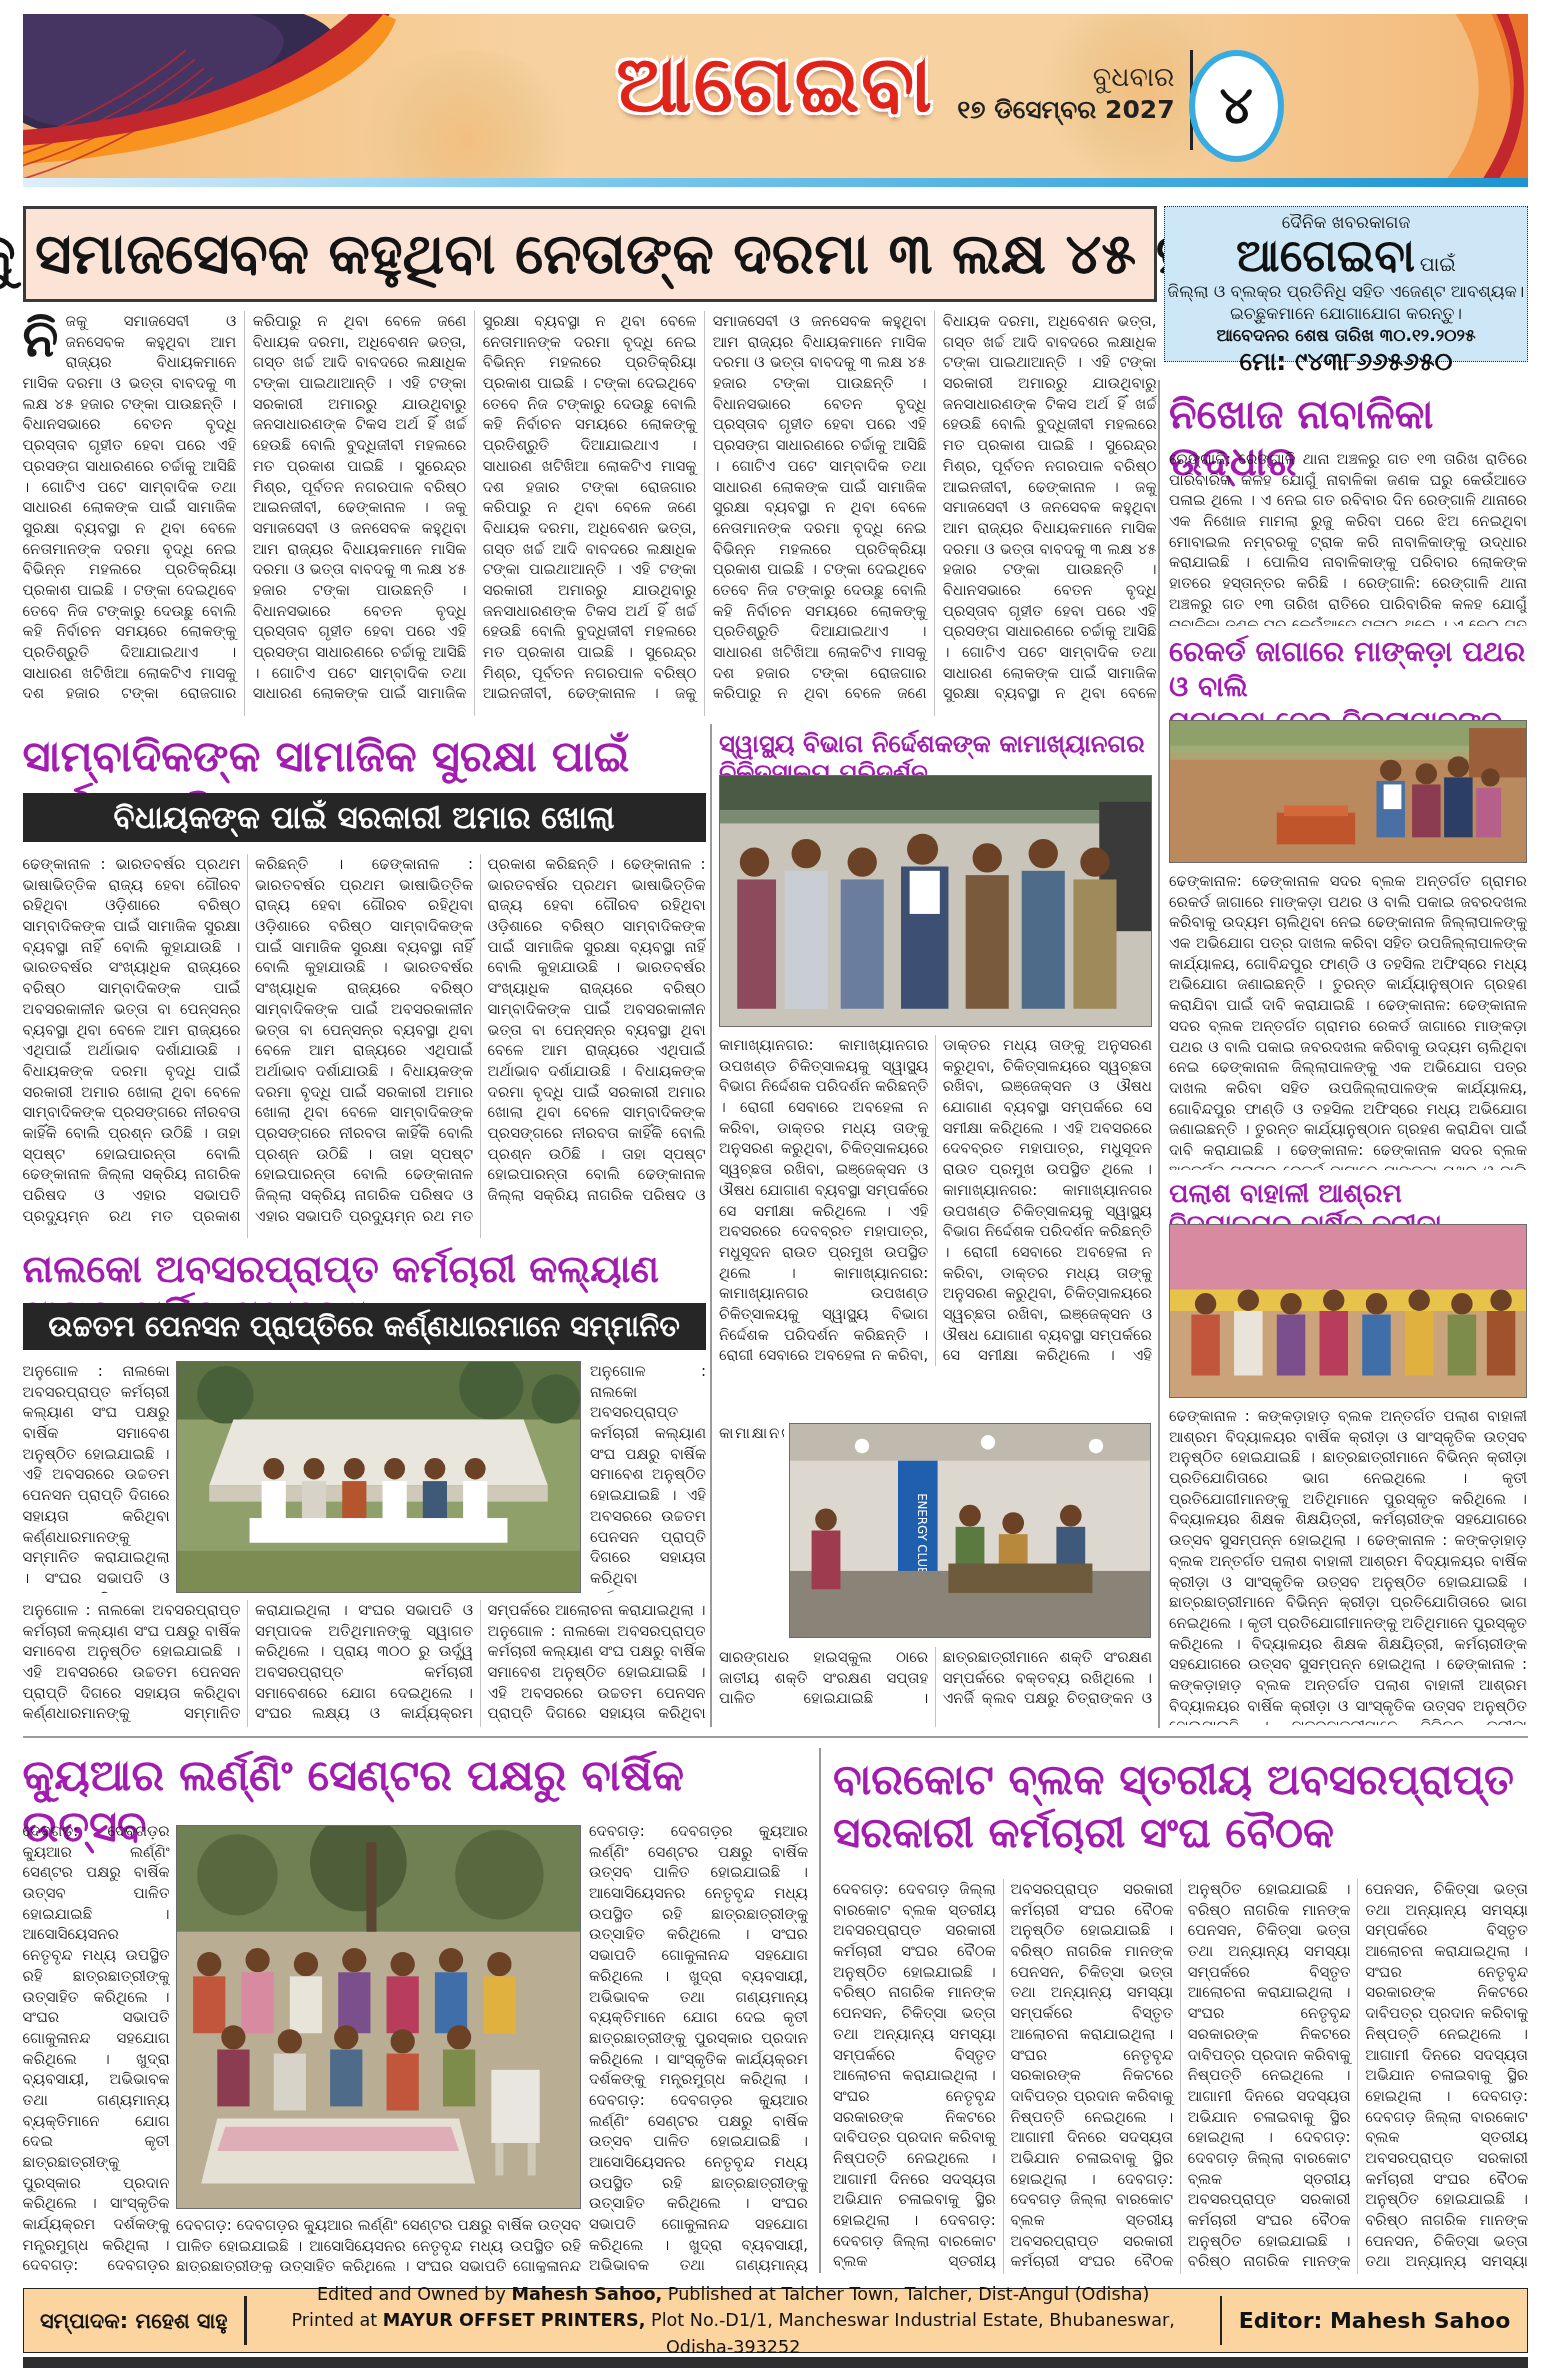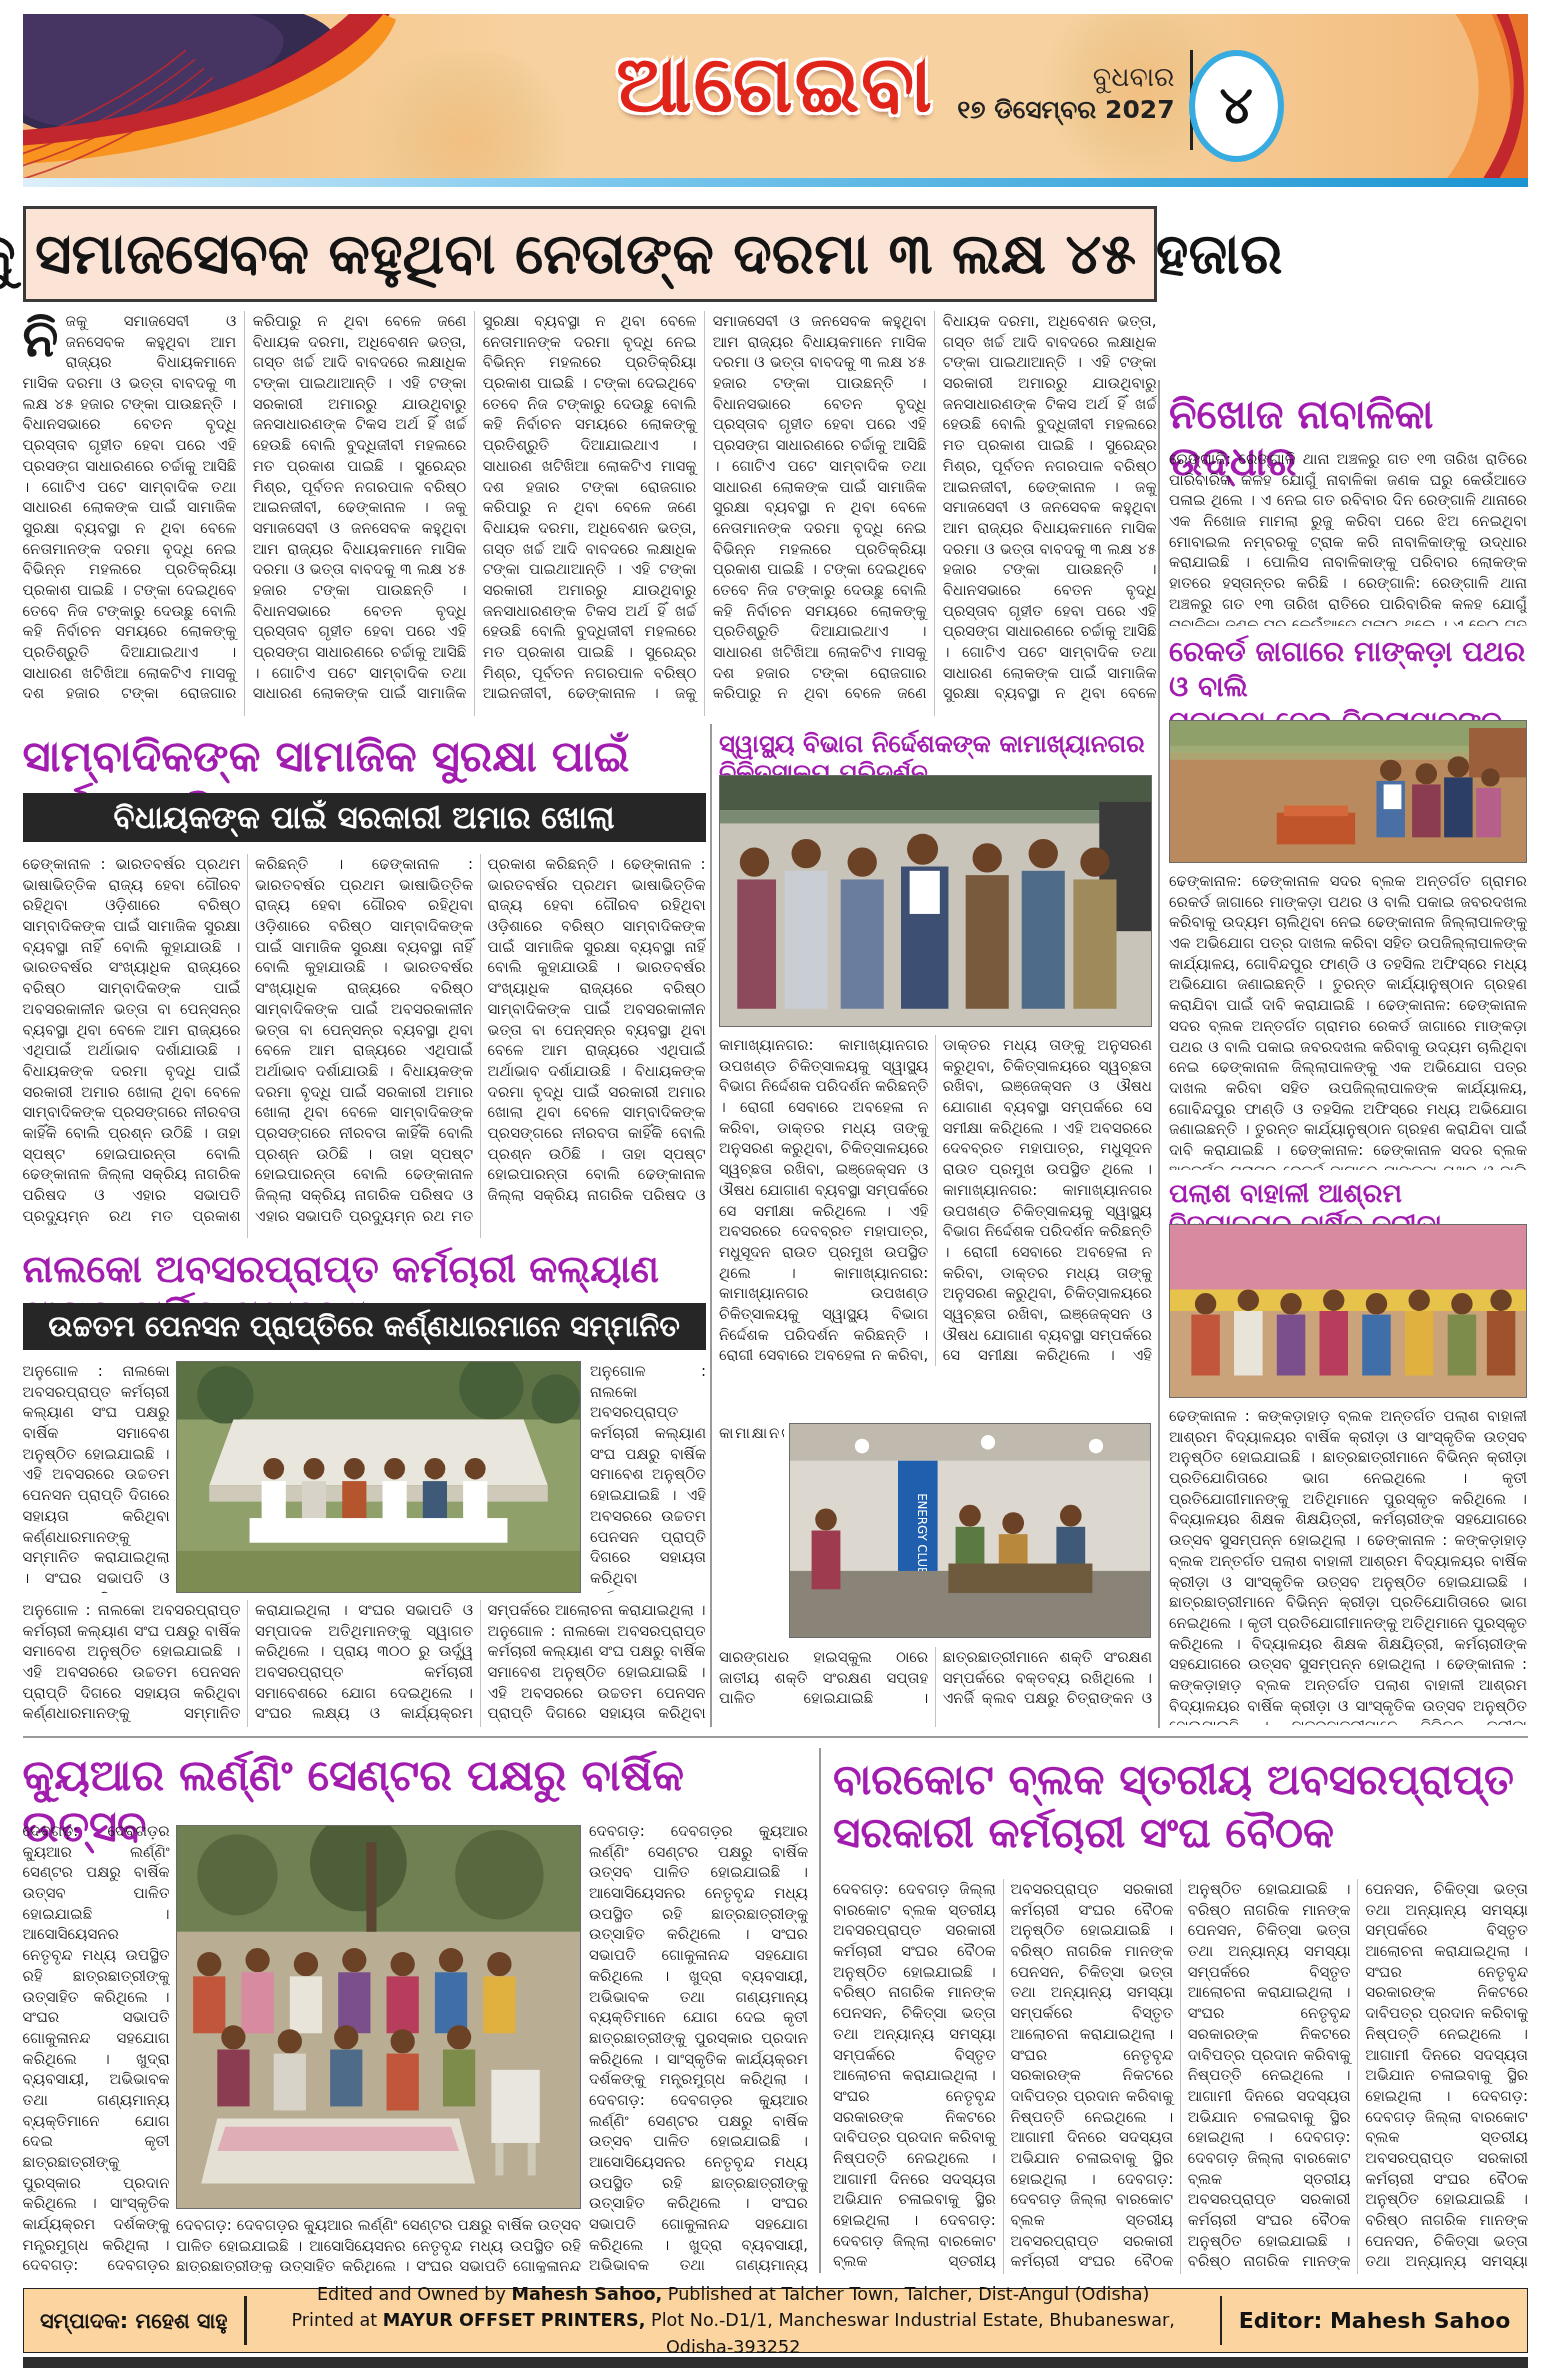--- a/index.html
+++ b/index.html
@@ -87,20 +87,28 @@
   <div id="banner-bluestrip" class="abs"></div>
 
   <div class="abs leadbox">
     <h1>ନିଜକୁ ସମାଜସେବକ କହୁଥିବା ନେତାଙ୍କ ଦରମା ୩ ଲକ୍ଷ ୪୫ ହଜାର</h1>
   </div>
 
   <div class="abs bodytext cols5" style="left:22.6px;top:311px;width:1134px;height:405px;">
     <span class="dropcap">ନି</span><span>ଜକୁ ସମାଜସେବୀ ଓ ଜନସେବକ କହୁଥିବା ଆମ ରାଜ୍ୟର ବିଧାୟକମାନେ ମାସିକ ଦରମା ଓ ଭତ୍ତା ବାବଦକୁ ୩ ଲକ୍ଷ ୪୫ ହଜାର ଟଙ୍କା ପାଉଛନ୍ତି । ବିଧାନସଭାରେ ବେତନ ବୃଦ୍ଧି ପ୍ରସ୍ତାବ ଗୃହୀତ ହେବା ପରେ ଏହି ପ୍ରସଙ୍ଗ ସାଧାରଣରେ ଚର୍ଚ୍ଚାକୁ ଆସିଛି । ଗୋଟିଏ ପଟେ ସାମ୍ବାଦିକ ତଥା ସାଧାରଣ ଲୋକଙ୍କ ପାଇଁ ସାମାଜିକ ସୁରକ୍ଷା ବ୍ୟବସ୍ଥା ନ ଥିବା ବେଳେ ନେତାମାନଙ୍କ ଦରମା ବୃଦ୍ଧି ନେଇ ବିଭିନ୍ନ ମହଲରେ ପ୍ରତିକ୍ରିୟା ପ୍ରକାଶ ପାଇଛି । ଟଙ୍କା ଦେଇଥିବେ ତେବେ ନିଜ ଟଙ୍କାରୁ ଦେଉଛୁ ବୋଲି କହି ନିର୍ବାଚନ ସମୟରେ ଲୋକଙ୍କୁ ପ୍ରତିଶ୍ରୁତି ଦିଆଯାଇଥାଏ । ସାଧାରଣ ଖଟିଖିଆ ଲୋକଟିଏ ମାସକୁ ଦଶ ହଜାର ଟଙ୍କା ରୋଜଗାର କରିପାରୁ ନ ଥିବା ବେଳେ ଜଣେ ବିଧାୟକ ଦରମା, ଅଧିବେଶନ ଭତ୍ତା, ଗସ୍ତ ଖର୍ଚ୍ଚ ଆଦି ବାବଦରେ ଲକ୍ଷାଧିକ ଟଙ୍କା ପାଇଥାଆନ୍ତି । ଏହି ଟଙ୍କା ସରକାରୀ ଅମାରରୁ ଯାଉଥିବାରୁ ଜନସାଧାରଣଙ୍କ ଟିକସ ଅର୍ଥ ହିଁ ଖର୍ଚ୍ଚ ହେଉଛି ବୋଲି ବୁଦ୍ଧିଜୀବୀ ମହଲରେ ମତ ପ୍ରକାଶ ପାଇଛି । ସୁରେନ୍ଦ୍ର ମିଶ୍ର, ପୂର୍ବତନ ନଗରପାଳ ବରିଷ୍ଠ ଆଇନଜୀବୀ, ଢେଙ୍କାନାଳ । ଜକୁ ସମାଜସେବୀ ଓ ଜନସେବକ କହୁଥିବା ଆମ ରାଜ୍ୟର ବିଧାୟକମାନେ ମାସିକ ଦରମା ଓ ଭତ୍ତା ବାବଦକୁ ୩ ଲକ୍ଷ ୪୫ ହଜାର ଟଙ୍କା ପାଉଛନ୍ତି । ବିଧାନସଭାରେ ବେତନ ବୃଦ୍ଧି ପ୍ରସ୍ତାବ ଗୃହୀତ ହେବା ପରେ ଏହି ପ୍ରସଙ୍ଗ ସାଧାରଣରେ ଚର୍ଚ୍ଚାକୁ ଆସିଛି । ଗୋଟିଏ ପଟେ ସାମ୍ବାଦିକ ତଥା ସାଧାରଣ ଲୋକଙ୍କ ପାଇଁ ସାମାଜିକ ସୁରକ୍ଷା ବ୍ୟବସ୍ଥା ନ ଥିବା ବେଳେ ନେତାମାନଙ୍କ ଦରମା ବୃଦ୍ଧି ନେଇ ବିଭିନ୍ନ ମହଲରେ ପ୍ରତିକ୍ରିୟା ପ୍ରକାଶ ପାଇଛି । ଟଙ୍କା ଦେଇଥିବେ ତେବେ ନିଜ ଟଙ୍କାରୁ ଦେଉଛୁ ବୋଲି କହି ନିର୍ବାଚନ ସମୟରେ ଲୋକଙ୍କୁ ପ୍ରତିଶ୍ରୁତି ଦିଆଯାଇଥାଏ । ସାଧାରଣ ଖଟିଖିଆ ଲୋକଟିଏ ମାସକୁ ଦଶ ହଜାର ଟଙ୍କା ରୋଜଗାର କରିପାରୁ ନ ଥିବା ବେଳେ ଜଣେ ବିଧାୟକ ଦରମା, ଅଧିବେଶନ ଭତ୍ତା, ଗସ୍ତ ଖର୍ଚ୍ଚ ଆଦି ବାବଦରେ ଲକ୍ଷାଧିକ ଟଙ୍କା ପାଇଥାଆନ୍ତି । ଏହି ଟଙ୍କା ସରକାରୀ ଅମାରରୁ ଯାଉଥିବାରୁ ଜନସାଧାରଣଙ୍କ ଟିକସ ଅର୍ଥ ହିଁ ଖର୍ଚ୍ଚ ହେଉଛି ବୋଲି ବୁଦ୍ଧିଜୀବୀ ମହଲରେ ମତ ପ୍ରକାଶ ପାଇଛି । ସୁରେନ୍ଦ୍ର ମିଶ୍ର, ପୂର୍ବତନ ନଗରପାଳ ବରିଷ୍ଠ ଆଇନଜୀବୀ, ଢେଙ୍କାନାଳ । ଜକୁ ସମାଜସେବୀ ଓ ଜନସେବକ କହୁଥିବା ଆମ ରାଜ୍ୟର ବିଧାୟକମାନେ ମାସିକ ଦରମା ଓ ଭତ୍ତା ବାବଦକୁ ୩ ଲକ୍ଷ ୪୫ ହଜାର ଟଙ୍କା ପାଉଛନ୍ତି । ବିଧାନସଭାରେ ବେତନ ବୃଦ୍ଧି ପ୍ରସ୍ତାବ ଗୃହୀତ ହେବା ପରେ ଏହି ପ୍ରସଙ୍ଗ ସାଧାରଣରେ ଚର୍ଚ୍ଚାକୁ ଆସିଛି । ଗୋଟିଏ ପଟେ ସାମ୍ବାଦିକ ତଥା ସାଧାରଣ ଲୋକଙ୍କ ପାଇଁ ସାମାଜିକ ସୁରକ୍ଷା ବ୍ୟବସ୍ଥା ନ ଥିବା ବେଳେ ନେତାମାନଙ୍କ ଦରମା ବୃଦ୍ଧି ନେଇ ବିଭିନ୍ନ ମହଲରେ ପ୍ରତିକ୍ରିୟା ପ୍ରକାଶ ପାଇଛି । ଟଙ୍କା ଦେଇଥିବେ ତେବେ ନିଜ ଟଙ୍କାରୁ ଦେଉଛୁ ବୋଲି କହି ନିର୍ବାଚନ ସମୟରେ ଲୋକଙ୍କୁ ପ୍ରତିଶ୍ରୁତି ଦିଆଯାଇଥାଏ । ସାଧାରଣ ଖଟିଖିଆ ଲୋକଟିଏ ମାସକୁ ଦଶ ହଜାର ଟଙ୍କା ରୋଜଗାର କରିପାରୁ ନ ଥିବା ବେଳେ ଜଣେ ବିଧାୟକ ଦରମା, ଅଧିବେଶନ ଭତ୍ତା, ଗସ୍ତ ଖର୍ଚ୍ଚ ଆଦି ବାବଦରେ ଲକ୍ଷାଧିକ ଟଙ୍କା ପାଇଥାଆନ୍ତି । ଏହି ଟଙ୍କା ସରକାରୀ ଅମାରରୁ ଯାଉଥିବାରୁ ଜନସାଧାରଣଙ୍କ ଟିକସ ଅର୍ଥ ହିଁ ଖର୍ଚ୍ଚ ହେଉଛି ବୋଲି ବୁଦ୍ଧିଜୀବୀ ମହଲରେ ମତ ପ୍ରକାଶ ପାଇଛି । ସୁରେନ୍ଦ୍ର ମିଶ୍ର, ପୂର୍ବତନ ନଗରପାଳ ବରିଷ୍ଠ ଆଇନଜୀବୀ, ଢେଙ୍କାନାଳ । ଜକୁ ସମାଜସେବୀ ଓ ଜନସେବକ କହୁଥିବା ଆମ ରାଜ୍ୟର ବିଧାୟକମାନେ ମାସିକ ଦରମା ଓ ଭତ୍ତା ବାବଦକୁ ୩ ଲକ୍ଷ ୪୫ ହଜାର ଟଙ୍କା ପାଉଛନ୍ତି । ବିଧାନସଭାରେ ବେତନ ବୃଦ୍ଧି ପ୍ରସ୍ତାବ ଗୃହୀତ ହେବା ପରେ ଏହି ପ୍ରସଙ୍ଗ ସାଧାରଣରେ ଚର୍ଚ୍ଚାକୁ ଆସିଛି । ଗୋଟିଏ ପଟେ ସାମ୍ବାଦିକ ତଥା ସାଧାରଣ ଲୋକଙ୍କ ପାଇଁ ସାମାଜିକ ସୁରକ୍ଷା ବ୍ୟବସ୍ଥା ନ ଥିବା ବେଳେ ନେତାମାନଙ୍କ ଦରମା ବୃଦ୍ଧି ନେଇ ବିଭିନ୍ନ ମହଲରେ ପ୍ରତିକ୍ରିୟା ପ୍ରକାଶ ପାଇଛି । ଟଙ୍କା ଦେଇଥିବେ ତେବେ ନିଜ ଟଙ୍କାରୁ ଦେଉଛୁ ବୋଲି କହି ନିର୍ବାଚନ ସମୟରେ ଲୋକଙ୍କୁ ପ୍ରତିଶ୍ରୁତି ଦିଆଯାଇଥାଏ । ସାଧାରଣ ଖଟିଖିଆ ଲୋକଟିଏ ମାସକୁ ଦଶ ହଜାର ଟଙ୍କା ରୋଜଗାର କରିପାରୁ ନ ଥିବା ବେଳେ ଜଣେ ବିଧାୟକ ଦରମା, ଅଧିବେଶନ ଭତ୍ତା, ଗସ୍ତ ଖର୍ଚ୍ଚ ଆଦି ବାବଦରେ ଲକ୍ଷାଧିକ ଟଙ୍କା ପାଇଥାଆନ୍ତି । ଏହି ଟଙ୍କା ସରକାରୀ ଅମାରରୁ ଯାଉଥିବାରୁ ଜନସାଧାରଣଙ୍କ ଟିକସ ଅର୍ଥ ହିଁ ଖର୍ଚ୍ଚ ହେଉଛି ବୋଲି ବୁଦ୍ଧିଜୀବୀ ମହଲରେ ମତ ପ୍ରକାଶ ପାଇଛି । ସୁରେନ୍ଦ୍ର ମିଶ୍ର, ପୂର୍ବତନ ନଗରପାଳ ବରିଷ୍ଠ ଆଇନଜୀବୀ, ଢେଙ୍କାନାଳ ।</span>
   </div>
 
+  <div id="adbox" class="abs">
+    <div class="tag">ଦୈନିକ ଖବରକାଗଜ</div>
+    <div><span class="brand">ଆଗେଇବା</span> <span class="suffix">ପାଇଁ</span></div>
+    <div class="ln">ଜିଲ୍ଲା ଓ ବ୍ଲକ୍‌ର ପ୍ରତିନିଧି ସହିତ ଏଜେଣ୍ଟ ଆବଶ୍ୟକ।</div>
+    <div class="ln">ଇଚ୍ଛୁକମାନେ ଯୋଗାଯୋଗ କରନ୍ତୁ।</div>
+    <div class="dl">ଆବେଦନର ଶେଷ ତାରିଖ ୩୦.୧୨.୨୦୨୫</div>
+    <div class="ph">ମୋ: ୯୪୩୮୬୬୫୬୫୦</div>
+  </div>
 
   <div class="abs vline" style="left:1158px;top:380px;height:1348px;"></div>
 
   <div class="abs h-big" style="left:1169px;top:391px;width:358px;font-size:40px;">ନିଖୋଜ ନାବାଳିକା ଉଦ୍ଧାର</div>
   <div class="abs bodytext" style="left:1169px;top:449px;width:358px;height:177px;">ରେଙ୍ଗାଳି: ରେଙ୍ଗାଳି ଥାନା ଅଞ୍ଚଳରୁ ଗତ ୧୩ ତାରିଖ ରାତିରେ ପାରିବାରିକ କଳହ ଯୋଗୁଁ ନାବାଳିକା ଜଣକ ଘରୁ କେଉଁଆଡେ ପଳାଇ ଥିଲେ । ଏ ନେଇ ଗତ ରବିବାର ଦିନ ରେଙ୍ଗାଳି ଥାନାରେ ଏକ ନିଖୋଜ ମାମଲା ରୁଜୁ କରିବା ପରେ ଝିଅ ନେଇଥିବା ମୋବାଇଲ ନମ୍ବରକୁ ଟ୍ରାକ କରି ନାବାଳିକାଙ୍କୁ ଉଦ୍ଧାର କରାଯାଇଛି । ପୋଲିସ ନାବାଳିକାଙ୍କୁ ପରିବାର ଲୋକଙ୍କ ହାତରେ ହସ୍ତାନ୍ତର କରିଛି । ରେଙ୍ଗାଳି: ରେଙ୍ଗାଳି ଥାନା ଅଞ୍ଚଳରୁ ଗତ ୧୩ ତାରିଖ ରାତିରେ ପାରିବାରିକ କଳହ ଯୋଗୁଁ ନାବାଳିକା ଜଣକ ଘରୁ କେଉଁଆଡେ ପଳାଇ ଥିଲେ । ଏ ନେଇ ଗତ ରବିବାର ଦିନ ରେଙ୍ଗାଳି ଥାନାରେ ଏକ ନିଖୋଜ ମାମଲା ରୁଜୁ କରିବା ପରେ ଝିଅ ନେଇଥିବା ମୋବାଇଲ ନମ୍ବରକୁ ଟ୍ରାକ କରି ନାବାଳିକାଙ୍କୁ ଉଦ୍ଧାର କରାଯାଇଛି । ପୋଲିସ ନାବାଳିକାଙ୍କୁ ପରିବାର ଲୋକଙ୍କ ହାତରେ ହସ୍ତାନ୍ତର କରିଛି ।</div>
 
   <div class="abs h-big" style="left:1169px;top:634px;width:358px;font-size:28px;line-height:1.25;">
     <div>ରେକର୍ଡ ଜାଗାରେ ମାଙ୍କଡ଼ା ପଥର ଓ ବାଲି</div>
     <div>ପକାଇବା ନେଇ ଜିଲ୍ଲାପାଳଙ୍କୁ ଅଭିଯୋଗ</div>
   </div>

